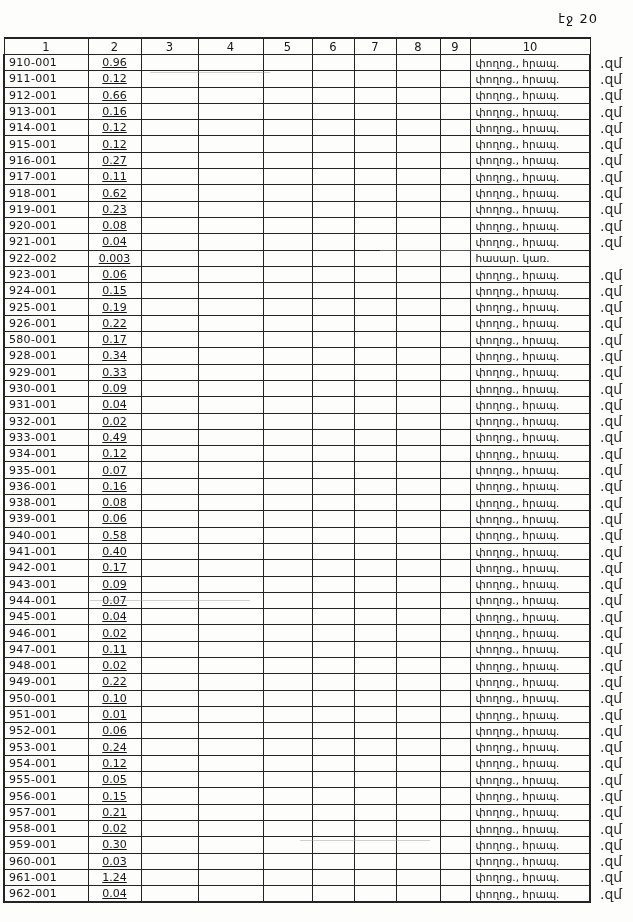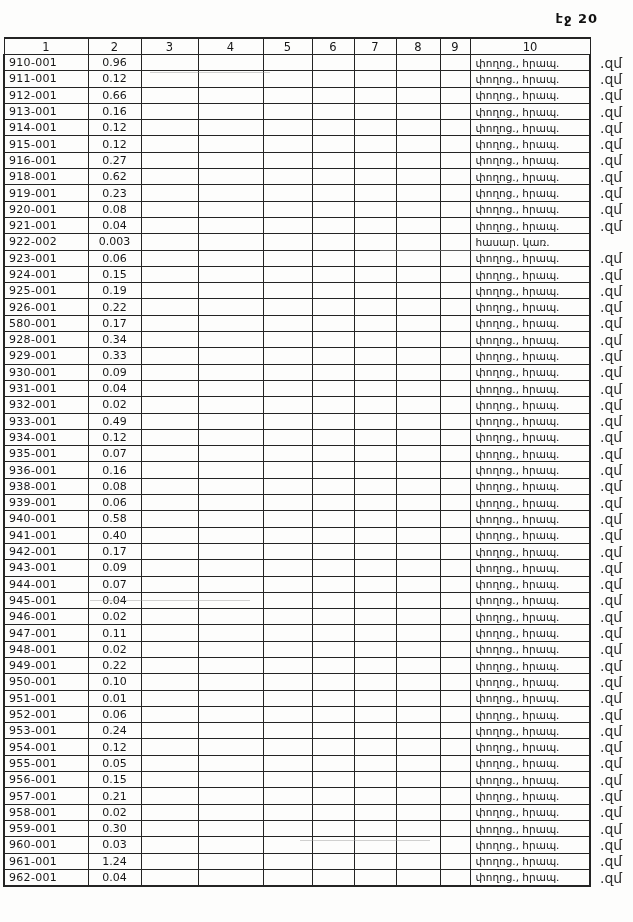--- a/index.html
+++ b/index.html
@@ -4,38 +4,38 @@
 <style>
   html,body{margin:0;padding:0;}
   body{
     width:633px;height:922px;position:relative;overflow:hidden;
     background:#fdfdfc;
     font-family:"DejaVu Sans", sans-serif;
     color:#1c1c1c;
   }
   .page-label{
     position:absolute;top:11px;right:35px;
-    font-size:13px;font-weight:bold;letter-spacing:1px;color:#111;
+    font-size:13px;font-weight:normal;letter-spacing:1px;color:#111;
   }
   table.scan-table{
     position:absolute;left:3px;top:37px;width:630px;
     border-collapse:collapse;table-layout:fixed;
     font-size:11px;color:#161616;
   }
   .scan-table th{
     border:1px solid #242424;border-top-width:2px;
     height:15px;font-weight:normal;text-align:center;
     font-size:11.5px;padding:0;overflow:hidden;
   }
   .scan-table td{
     border:1px solid #242424;
     height:15.3px;padding:0 3px;overflow:hidden;white-space:nowrap;
   }
   .scan-table .col-id{border-left-width:2px;text-align:left;padding-left:4px;letter-spacing:.3px;margin-top:26px;}
-  .scan-table .col-val{text-align:center;}
+  .scan-table .col-val{text-align:center;text-decoration:underline;}
   .scan-table .col-usage{border-right-width:2px;font-size:10.5px;padding-left:5px;}
   .scan-table tr:last-child td{border-bottom-width:2px;}
   .scan-table .edge-cell, .scan-table .edge-head{
     border:none;background:transparent;
     font-size:14px;color:#2c2c2c;padding-left:9px;letter-spacing:0;
   }
   
   .smudge{position:absolute;height:1px;background:#9a9a9a;opacity:.45;}
 </style>
 </head>
@@ -164,20 +164,33 @@
     <td></td>
     <td></td>
     <td></td>
     <td></td>
     <td></td>
     <td></td>
     <td class="col-usage">փողոց., հրապ.</td>
     <td class="edge-cell">.զմ</td>
   </tr>
 
+  <tr>
+    <td class="col-id">917-001</td>
+    <td class="col-val">0.11</td>
+    <td></td>
+    <td></td>
+    <td></td>
+    <td></td>
+    <td></td>
+    <td></td>
+    <td></td>
+    <td class="col-usage">փողոց., հրապ.</td>
+    <td class="edge-cell">.զմ</td>
+  </tr>
 
   <tr>
     <td class="col-id">918-001</td>
     <td class="col-val">0.62</td>
     <td></td>
     <td></td>
     <td></td>
     <td></td>
     <td></td>
     <td></td>

